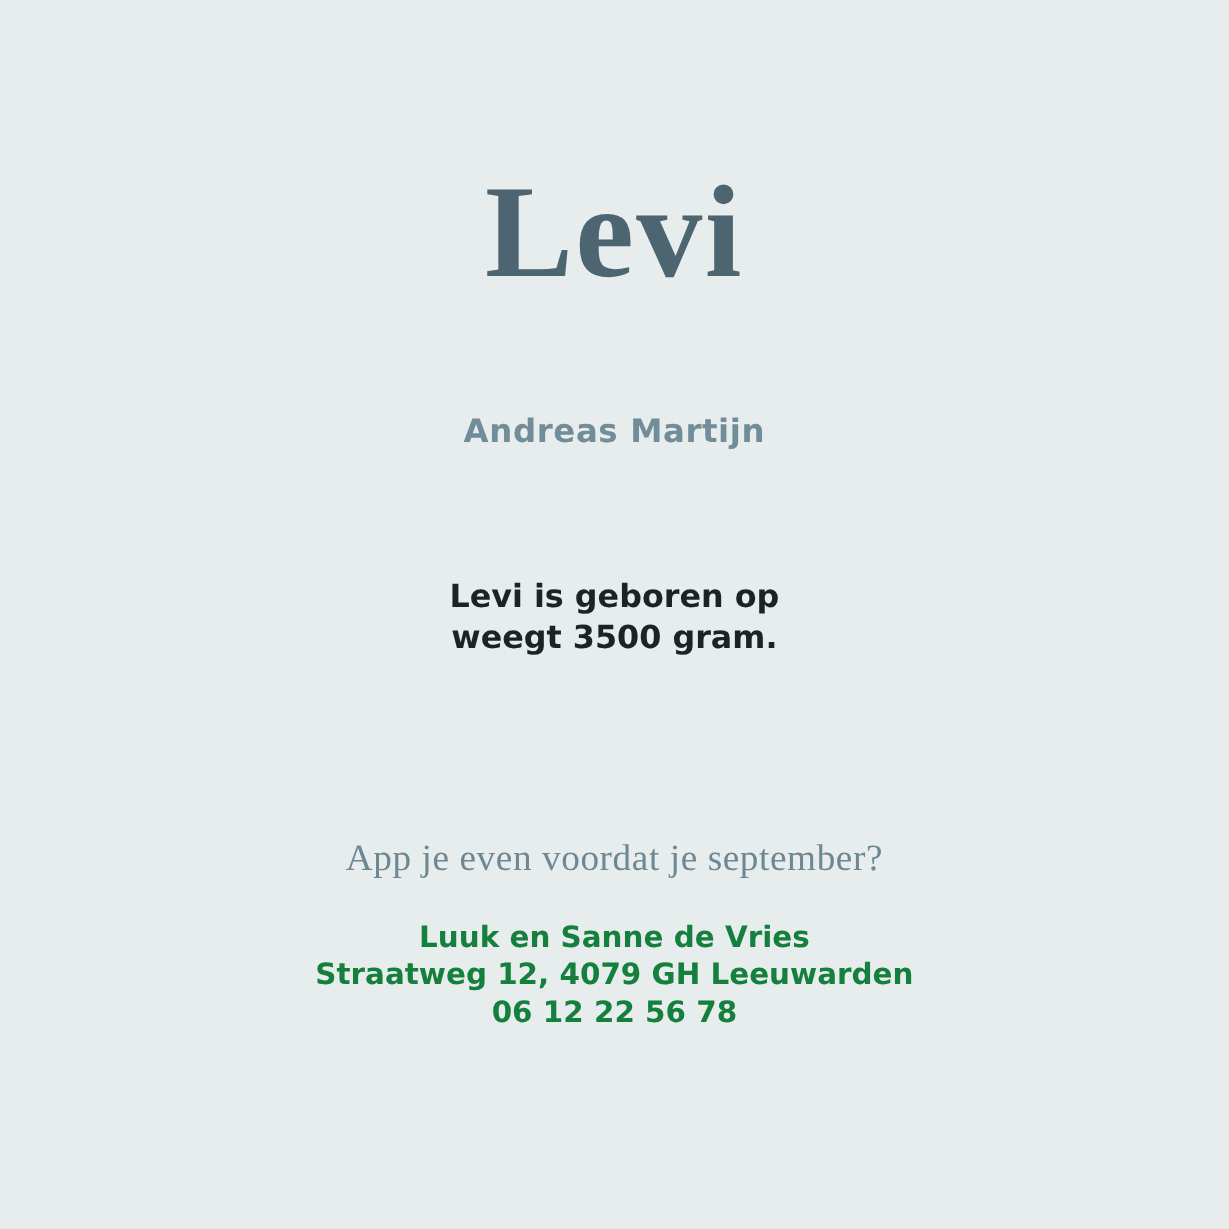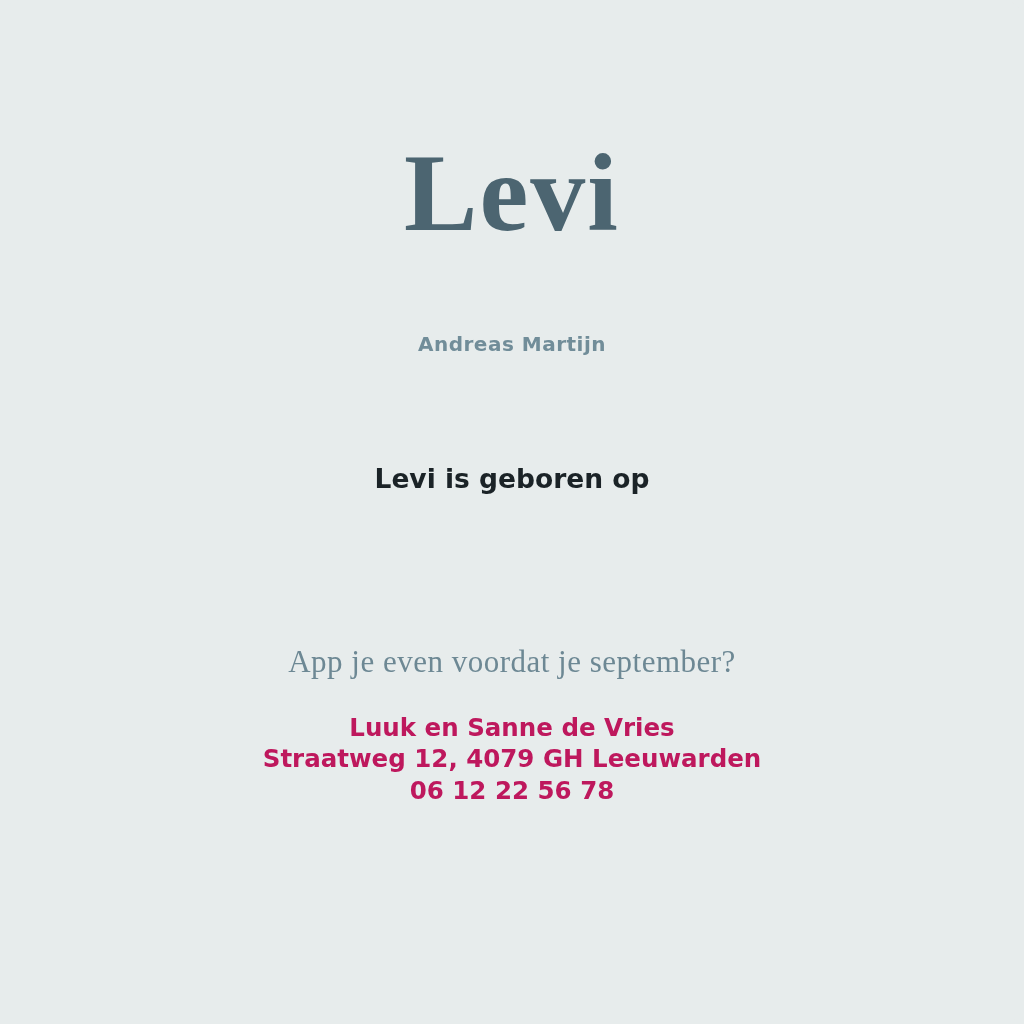--- a/index.html
+++ b/index.html
@@ -28,23 +28,23 @@
     margin-top: 138px;
     font-family: "Liberation Serif", serif;
     font-weight: bold;
     font-size: 110px;
     line-height: 1.0;
     letter-spacing: 2px;
     color: #4c6571;
     text-align: center;
   }
   .middle-names {
-    margin-top: 10px;
+    margin-top: 22px;
     font-family: "DejaVu Sans", sans-serif;
-    font-size: 20px;
+    font-size: 27px;
     font-weight: 600;
     letter-spacing: 0.5px;
     color: #718d99;
     text-align: left;
   }
   .birth-details {
     margin-top: 106px;
     font-family: "DejaVu Sans", sans-serif;
     font-size: 26.5px;
     font-weight: bold;
@@ -62,38 +62,39 @@
     letter-spacing: 0.5px;
     color: #6d8894;
     text-align: center;
   }
   .parents-block {
     margin-top: 32px;
     font-family: "DejaVu Sans", sans-serif;
     font-size: 24.5px;
     font-weight: bold;
     line-height: 1.3;
-    color: #be185d;
+    color: #15803d;
     text-align: center;
   }
   .parents-block .line {
     display: block;
   }
 </style>
 </head>
 <body>
 
 <div class="card">
 
   <h1 class="baby-name">Levi</h1>
 
   <div class="middle-names">Andreas Martijn</div>
 
   <div class="birth-details">
     <span class="line">Levi is geboren op</span>
+    <span class="line">weegt 3500 gram.</span>
   </div>
 
   <div class="visit-question">App je even voordat je september?</div>
 
   <div class="parents-block">
     <span class="line">Luuk en Sanne de Vries</span>
     <span class="line">Straatweg 12, 4079 GH Leeuwarden</span>
     <span class="line">06 12 22 56 78</span>
   </div>
 

